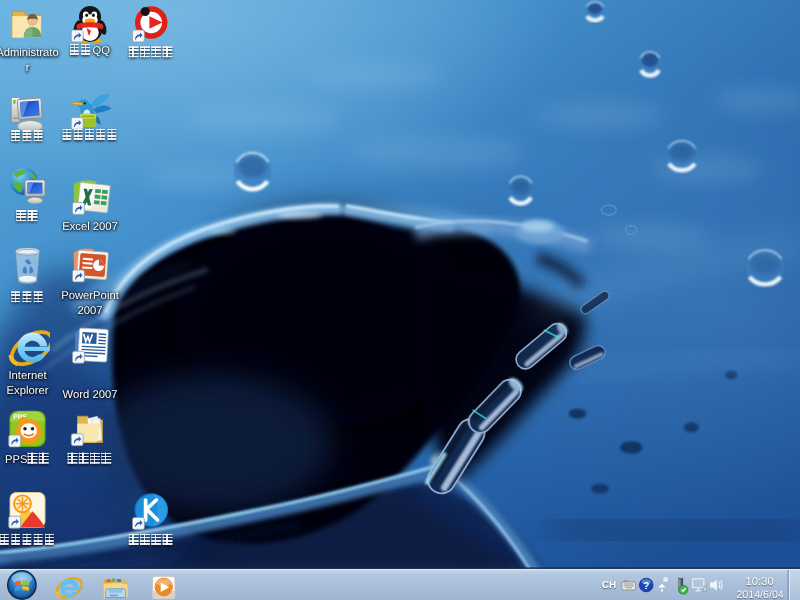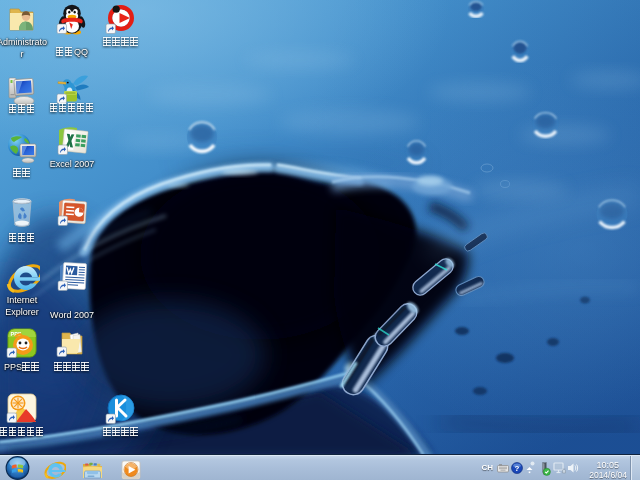--- a/index.html
+++ b/index.html
@@ -250,21 +250,21 @@
  <ellipse cx="16" cy="23" rx="7" ry="6.8" fill="#fdfdfd"></ellipse>
  <ellipse cx="12.6" cy="8.8" rx="2.3" ry="2.7" fill="#fff"></ellipse>
  <ellipse cx="19.4" cy="8.8" rx="2.3" ry="2.7" fill="#fff"></ellipse>
  <ellipse cx="13.3" cy="9.2" rx="1.1" ry="1.4" fill="#111"></ellipse>
  <ellipse cx="18.7" cy="9.2" rx="1.1" ry="1.4" fill="#111"></ellipse>
  <ellipse cx="16" cy="13.8" rx="4.4" ry="2" fill="#f5a800"></ellipse>
  <path d="M 6.5,16.2 C 10,14.2 22,14.2 25.5,16.2 C 27.3,17.3 27,19.8 25.4,20.5 C 21.5,18.3 10.5,18.3 6.6,20.5 C 5,19.8 4.7,17.3 6.5,16.2 Z" fill="#e8251a"></path>
  <path d="M 13.2,19.3 L 15.2,26 L 16.8,21.5 Z" fill="#e8251a"></path>
  <use href="#sc" x="1" y="21"></use>
 </svg>
-<div class="lbl" style="margin-top:12px"><i class="z"></i><i class="z"></i>QQ</div>
+<div class="lbl" style="margin-top:0"><i class="z"></i><i class="z"></i>QQ</div>
 </div>
 </div>
 <div class="icon" style="left:89px;top:3px">
 <svg width="32" height="32" viewBox="0 0 32 32">
  <circle cx="16" cy="15" r="10.8" fill="none" stroke="#e41e14" stroke-width="4.4"></circle>
  <circle cx="16" cy="15" r="8.6" fill="#fff"></circle>
  <path d="M 16,2 A 13,13 0 0 0 16,28 A 9,9 0 0 1 16,2 Z" fill="#141414"></path>
  <circle cx="11.2" cy="6.2" r="3.6" fill="#141414"></circle>
  <path d="M 14.5,10 L 25,15 L 14.5,20 Z" fill="#e8251a"></path>
  <use href="#sc" x="1" y="21"></use>
@@ -309,21 +309,21 @@
  <path d="M 5,5 C 8,3 13,2.5 16,4 C 14,6 10,7 8,9 C 6,8 5,6.5 5,5 Z" fill="#5ab43a"></path>
  <path d="M 19,5 C 21,6 23,8 23.5,11 C 21,10 19,9 18,7 Z" fill="#5ab43a"></path>
  <path d="M 4,14 C 6,12 9,12 11,14 C 13,16 12,19 10,21 C 7,19 5,17 4,14 Z" fill="#5ab43a"></path>
  <rect x="14" y="11" width="16" height="13" rx="1.5" fill="url(#silver)" stroke="#8a8a88" stroke-width="0.7"></rect>
  <rect x="16" y="13" width="12" height="9" fill="url(#scr)"></rect>
  <path d="M 16,13 L 21,13 L 17,22 L 16,22 Z" fill="#6a9ae8" opacity="0.8"></path>
  <ellipse cx="22" cy="27.5" rx="6" ry="2.5" fill="url(#silver)" stroke="#9a9a98" stroke-width="0.5"></ellipse>
 </svg>
 <div class="lbl" style="margin-top:3px"><i class="z"></i><i class="z"></i></div>
 </div>
-<div class="icon" style="left:40px;top:126px">
+<div class="icon" style="left:40px;top:143px">
 <svg width="34" height="30" viewBox="0 0 34 30">
  <path d="M 4,4 C 10,1 16,0.5 22,2 L 22,8 L 4,8 Z" fill="#8cc63e"></path>
  <path d="M 4,4 L 4,26 L 10,26 L 10,6 C 8,6 5.5,5 4,4 Z" fill="#8cc63e"></path>
  <g transform="rotate(6 19 16)">
  <rect x="8" y="4" width="24" height="22" rx="1" fill="url(#fold)" stroke="#b8b8a8" stroke-width="0.5"></rect>
  <path d="M 10,7 L 19,7 L 19,24 L 10,24 Z" fill="#fff"></path>
  <path d="M 11,8.5 L 13.8,8.5 L 18.6,21.5 L 15.8,21.5 Z" fill="#1e7145"></path>
  <path d="M 15.8,8.5 L 18.6,8.5 L 13.8,21.5 L 11,21.5 Z" fill="#1e7145"></path>
  <g fill="#3a9e5f">
   <rect x="20.5" y="8" width="4.5" height="3"></rect>
@@ -363,20 +363,21 @@
  <g stroke="#ffffff" stroke-width="1.6">
   <path d="M 11,10.5 h 8"></path>
           <path d="M 11,14 h 8"></path>
           <path d="M 11,17.5 h 8"></path>
  </g>
  <circle cx="24" cy="15" r="4.5" fill="#fff"></circle>
  <path d="M 24,15 L 24,10.5 A 4.5,4.5 0 0 1 28.5,15 Z" fill="#d6552a"></path>
  </g>
  <use href="#sc" x="3" y="19"></use>
 </svg>
+<div class="lbl" style="margin-top:4px">PowerPoint<br>2007</div>
 </div>
 <div class="icon" style="left:-10px;top:260px">
 <svg width="36" height="33" viewBox="-3 -1 36 33">
  <defs>
         <linearGradient id="ieg" x1="0" y1="0" x2="0" y2="1">
   <stop offset="0" stop-color="#c8ecfc"></stop>
           <stop offset="0.5" stop-color="#7fd0f6"></stop>
           <stop offset="1" stop-color="#4fb4ec"></stop>
  </linearGradient>
       </defs>
@@ -546,17 +547,17 @@
  <path d="M 3.5,10.5 h 4" stroke="#dfe8f0" stroke-width="1.2"></path>
  <path d="M 5.5,8 L 5.5,10.5" stroke="#dfe8f0" stroke-width="1.2"></path>
  <path d="M 9.5,8 L 9.5,11 L 12.5,11 L 12.5,8" fill="#c8d4e0" stroke="#8a98a8" stroke-width="0.6"></path>
  <path d="M 10.2,8 L 10.2,6.5 M 11.8,8 L 11.8,6.5" stroke="#8a98a8" stroke-width="0.7"></path>
 </svg>
 <svg style="position:absolute;right:61px;top:6px" width="12" height="12" viewBox="0 0 12 12">
  <path d="M 1,4 L 3.5,4 L 6.5,1.5 L 6.5,10.5 L 3.5,8 L 1,8 Z" fill="#eef3f8"></path>
  <path d="M 8,3.5 C 9,4.8 9,7.2 8,8.5" stroke="#eef3f8" stroke-width="1" fill="none"></path>
  <path d="M 9.5,2.5 C 11,4 11,8 9.5,9.5" stroke="#eef3f8" stroke-width="1" fill="none"></path>
 </svg>
-<div class="trtxt" style="right:21px;top:4px;font-size:9px">10:05</div>
+<div class="trtxt" style="right:21px;top:4px;font-size:9px">10:30</div>
 <div class="trtxt" style="right:13px;top:13.5px;font-size:8.5px">2014/6/04</div>
 </div>
 <div id="showdesk"></div>
 </div>
 
 </body></html>

